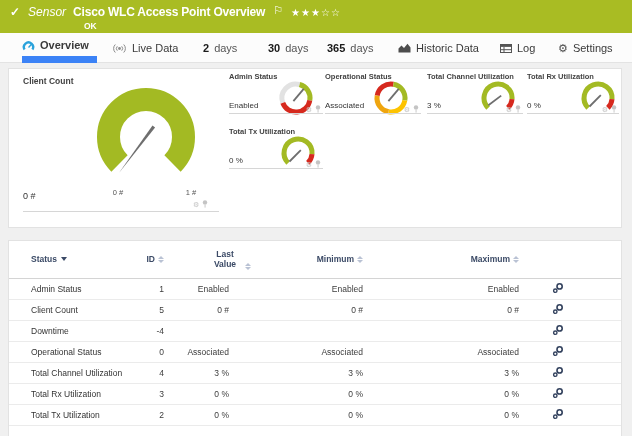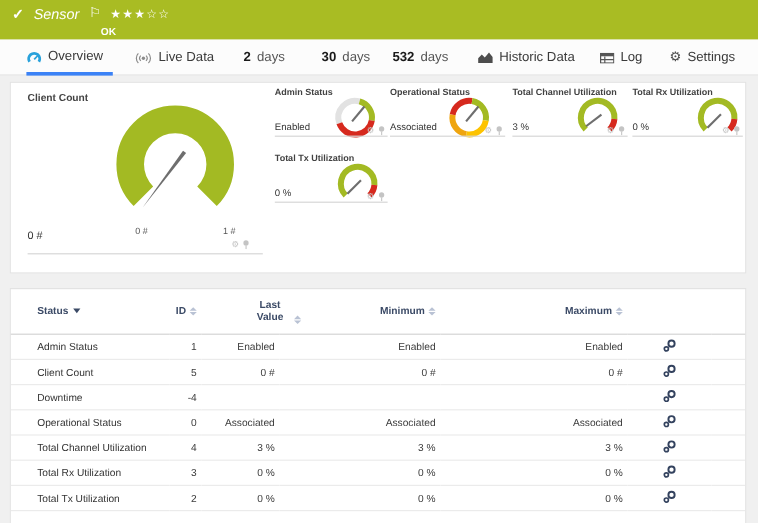--- a/index.html
+++ b/index.html
@@ -14,21 +14,21 @@
   .appbar-row { position:absolute; left:10px; top:5px; display:flex; align-items:center; }
   .check { font-size:12px; font-weight:bold; }
   .kind  { font-style:italic; font-size:12px; margin-left:8px; }
   .sensor-title { font-weight:bold; font-size:12px; margin-left:7px; letter-spacing:-0.2px; }
   .flag { font-size:11px; margin-left:8px; position:relative; top:-2px; }
   .stars { font-size:10px; letter-spacing:1px; margin-left:8px; }
   .ok { position:absolute; left:84px; top:21px; font-size:8.5px; font-weight:bold;text-align:right; }
   
   .tabbar { position:absolute; left:0; top:33px; right:0; height:30px; background:#fcfcfc; border-bottom:1px solid #e3e3e3; }
   .tab { position:absolute; top:0; height:30px; display:flex; align-items:center; gap:5px; font-size:11px; color:#3a3a3a; cursor:pointer; }
-  .tab.active { border-bottom:3px solid #3b82f6; font-weight:normal; padding-right:8px; }
+  .tab.active { border-bottom:7px solid #3b82f6; font-weight:bold; padding-right:8px; }
   .tab b { color:#1a1a1a; font-size:11px; }
   .tab .unit { color:#555;text-align:center; }
   .gearglyph { font-size:11px; color:#4d4d4d; line-height:1; }
   
   .panel { position:absolute; background:#fff; border:1px solid #e2e2e2; }
   #gauges-panel { left:8px; top:68px; width:614px; height:160px; }
   #table-panel  { left:8px; top:240px; width:614px; height:200px; }
   
   .g-title { position:absolute; font-size:8.5px; font-weight:bold; color:#424242; white-space:nowrap; }
   #client-title { left:14px; top:7px; }
@@ -65,20 +65,21 @@
 </style>
 </head>
 <body>
 
 <div class="screen">
 
   <div class="appbar">
     <div class="appbar-row">
       <span class="check">✓</span>
       <span class="kind">Sensor</span>
+      <span class="sensor-title">Cisco WLC Access Point Overview</span>
       <span class="flag">⚐</span>
       <span class="stars"><span>★★★</span><span>☆☆</span></span>
     </div>
     <div class="ok">OK</div>
   </div>
 
   <div class="tabbar">
     <div class="tab active" style="left:22px">
       <svg width="13" height="12" viewBox="0 0 13 12">
         <path d="M2.6 10.5 A4.6 4.6 0 1 1 10.4 10.5" fill="none" stroke="#2aa2db" stroke-width="2.4"></path>
@@ -98,21 +99,21 @@
     </div>
     <div class="tab" style="left:203px">
       <b>2</b>
         <span class="unit">days</span>
     </div>
     <div class="tab" style="left:268px">
       <b>30</b>
         <span class="unit">days</span>
     </div>
     <div class="tab" style="left:327px">
-      <b>532</b>
+      <b>365</b>
         <span class="unit">days</span>
     </div>
     <div class="tab" style="left:398px">
       <svg width="13" height="10" viewBox="0 0 13 10">
         <path d="M0.5 9.5 L0.5 5.5 L3.5 2.5 L6 5 L9.5 0.8 L12.5 4.5 L12.5 9.5 Z" fill="#4d4d4d"></path>
       </svg>
       <span>Historic Data</span>
     </div>
     <div class="tab" style="left:500px">
       <svg width="12" height="9" viewBox="0 0 12 9">

